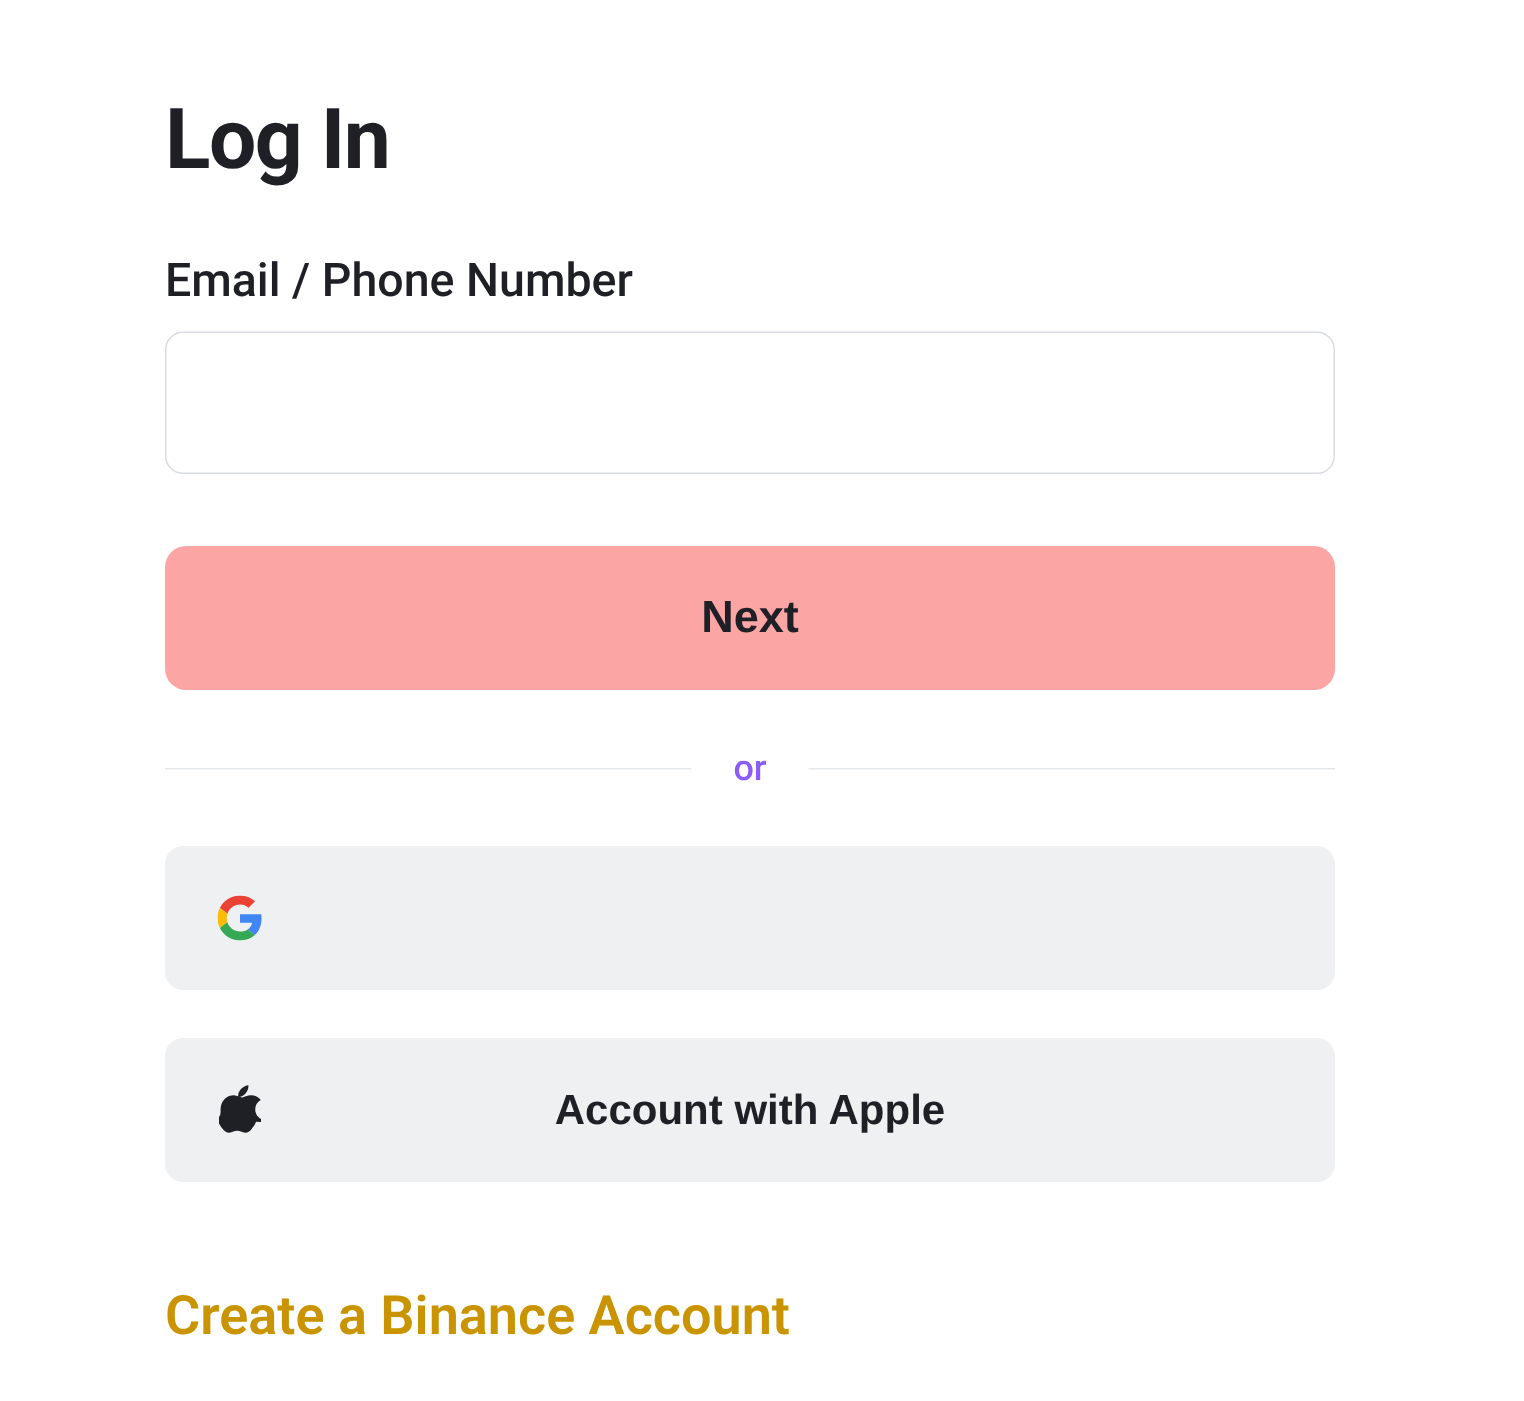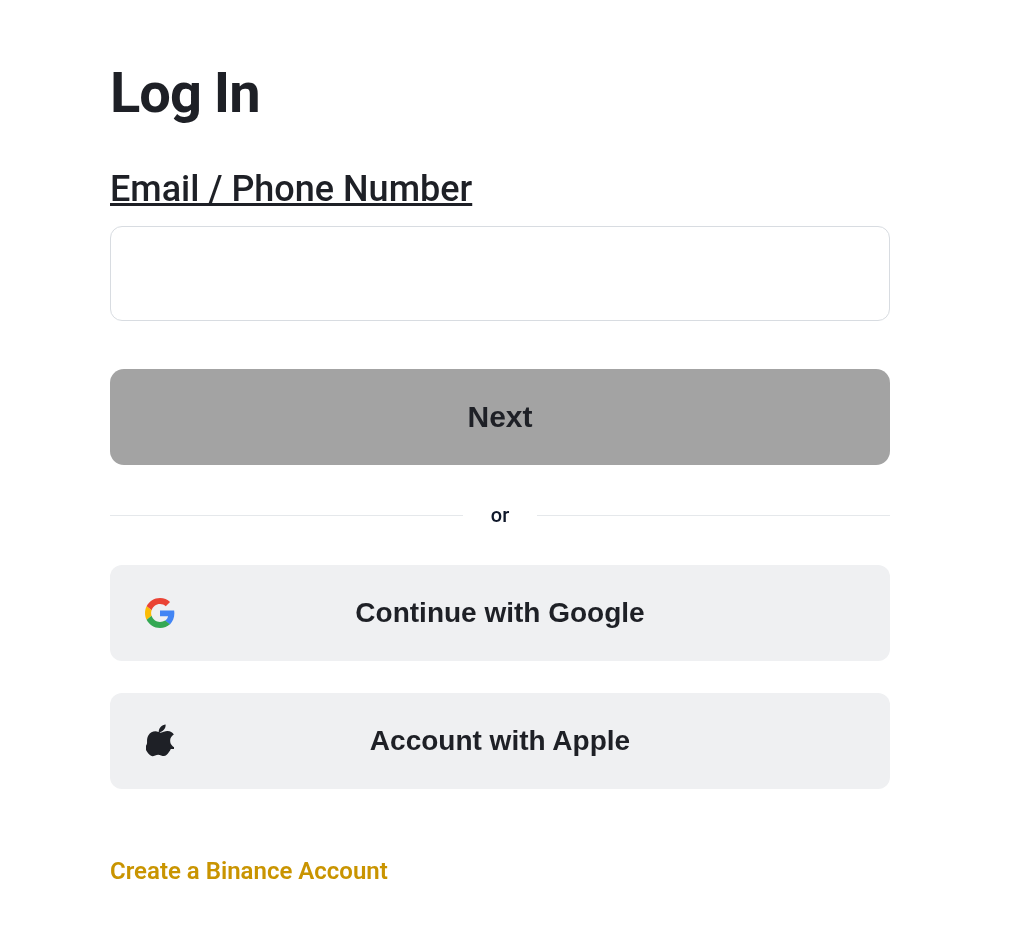--- a/index.html
+++ b/index.html
@@ -19,63 +19,62 @@
       max-width: 1000px;
     }
     .page-title {
       font-size: 56px;
       font-weight: 700;
       color: #1e2026;
       letter-spacing: -1px;
       margin-bottom: 42px;
     }
     .field-label {
-      font-size: 36px;
+      font-size: 31px;
       font-weight: 500;
       color: #1e2026;
       margin-bottom: 16px;
       display: block;
-      text-decoration: underline;
     }
     .text-input {
       width: 100%;
       height: 95px;
       border: 1px solid #d8dce1;
       border-radius: 12px;
       padding: 0 24px;
       font-size: 24px;
       outline: none;
       background: #ffffff;
     }
     .next-button {
       width: 100%;
       height: 96px;
-      background: #a3a3a3;
+      background: #fca5a5;
       border: none;
       border-radius: 14px;
       font-size: 30px;
       font-weight: 600;
       color: #1e2026;
       cursor: pointer;
       margin-top: 48px;
     }
     .divider-row {
       display: flex;
       align-items: center;
       margin: 38px 0 38px 0;
     }
     .divider-line {
       flex: 1;
       height: 1px;
       background: #e5e8eb;
     }
     .divider-text {
-      font-size: 20px;
+      font-size: 24px;
       font-weight: 500;
-      color: #0f172a;
+      color: #8b5cf6;
       padding: 0 28px;
     }
     .social-button {
       width: 100%;
       height: 96px;
       background: #eff0f2;
       border: none;
       border-radius: 12px;
       font-size: 28px;
       font-weight: 600;
@@ -90,21 +89,21 @@
     .social-icon {
       position: absolute;
       left: 34px;
       width: 32px;
       height: 32px;
       display: flex;
       align-items: center;
       justify-content: center;
     }
     .create-link {
-      font-size: 24px;
+      font-size: 36px;
       font-weight: 600;
       color: #c99400;
       text-decoration: none;
       cursor: pointer;
       display: inline-block;
       margin-top: 36px;
     }
   </style>
 </head>
 <body>
@@ -125,21 +124,20 @@
 
   <button class="social-button">
     <span class="social-icon">
       <svg width="30" height="30" viewBox="0 0 48 48">
         <path fill="#EA4335" d="M24 9.5c3.54 0 6.71 1.22 9.21 3.6l6.85-6.85C35.9 2.38 30.47 0 24 0 14.62 0 6.51 5.38 2.56 13.22l7.98 6.19C12.43 13.72 17.74 9.5 24 9.5z"></path>
         <path fill="#4285F4" d="M46.98 24.55c0-1.57-.15-3.09-.38-4.55H24v9.02h12.94c-.58 2.96-2.26 5.48-4.78 7.18l7.73 6c4.51-4.18 7.09-10.36 7.09-17.65z"></path>
         <path fill="#FBBC05" d="M10.53 28.59c-.48-1.45-.76-2.99-.76-4.59s.27-3.14.76-4.59l-7.98-6.19C.92 16.46 0 20.12 0 24c0 3.88.92 7.54 2.56 10.78l7.97-6.19z"></path>
         <path fill="#34A853" d="M24 48c6.48 0 11.93-2.13 15.89-5.81l-7.73-6c-2.15 1.45-4.92 2.3-8.16 2.3-6.26 0-11.57-4.22-13.47-9.91l-7.98 6.19C6.51 42.62 14.62 48 24 48z"></path>
       </svg>
     </span>
-    <span>Continue with Google</span>
   </button>
 
   <button class="social-button">
     <span class="social-icon">
       <svg width="28" height="34" viewBox="0 0 170 200" fill="#1e2026">
         <path d="M150.37 147.9c-3.02 6.97-6.59 13.38-10.74 19.27-5.66 8.03-10.29 13.59-13.86 16.67-5.53 5.06-11.46 7.65-17.8 7.8-4.55 0-10.04-1.3-16.42-3.92-6.4-2.62-12.28-3.91-17.66-3.91-5.64 0-11.69 1.29-18.16 3.91-6.48 2.63-11.69 4-15.68 4.13-6.08.26-12.15-2.41-18.2-8.01-3.86-3.35-8.69-9.1-14.47-17.26-6.2-8.71-11.3-18.8-15.29-30.31C8.44 123.83 6.3 111.8 6.3 100.15c0-13.35 2.88-24.86 8.66-34.5 4.54-7.74 10.58-13.85 18.14-18.33 7.56-4.49 15.73-6.77 24.52-6.92 4.83 0 11.16 1.49 19.03 4.43 7.85 2.94 12.89 4.43 15.1 4.43 1.65 0 7.24-1.75 16.72-5.23 8.96-3.23 16.52-4.57 22.72-4.04 16.79 1.35 29.4 7.97 37.8 19.88-15.01 9.1-22.44 21.84-22.29 38.17.14 12.73 4.76 23.32 13.85 31.72 4.11 3.9 8.71 6.92 13.82 9.07-1.11 3.22-2.28 6.3-3.53 9.26zM119.11 4c0 9.96-3.64 19.26-10.88 27.86-8.73 10.22-19.3 16.13-30.76 15.2-.15-1.19-.23-2.44-.23-3.76 0-9.56 4.16-19.79 11.56-28.15 3.69-4.24 8.39-7.76 14.08-10.57C108.55 1.82 113.92.29 118.97 0c.15 1.34.14 2.67.14 4z"></path>
       </svg>
     </span>
     <span>Account with Apple</span>
   </button>

